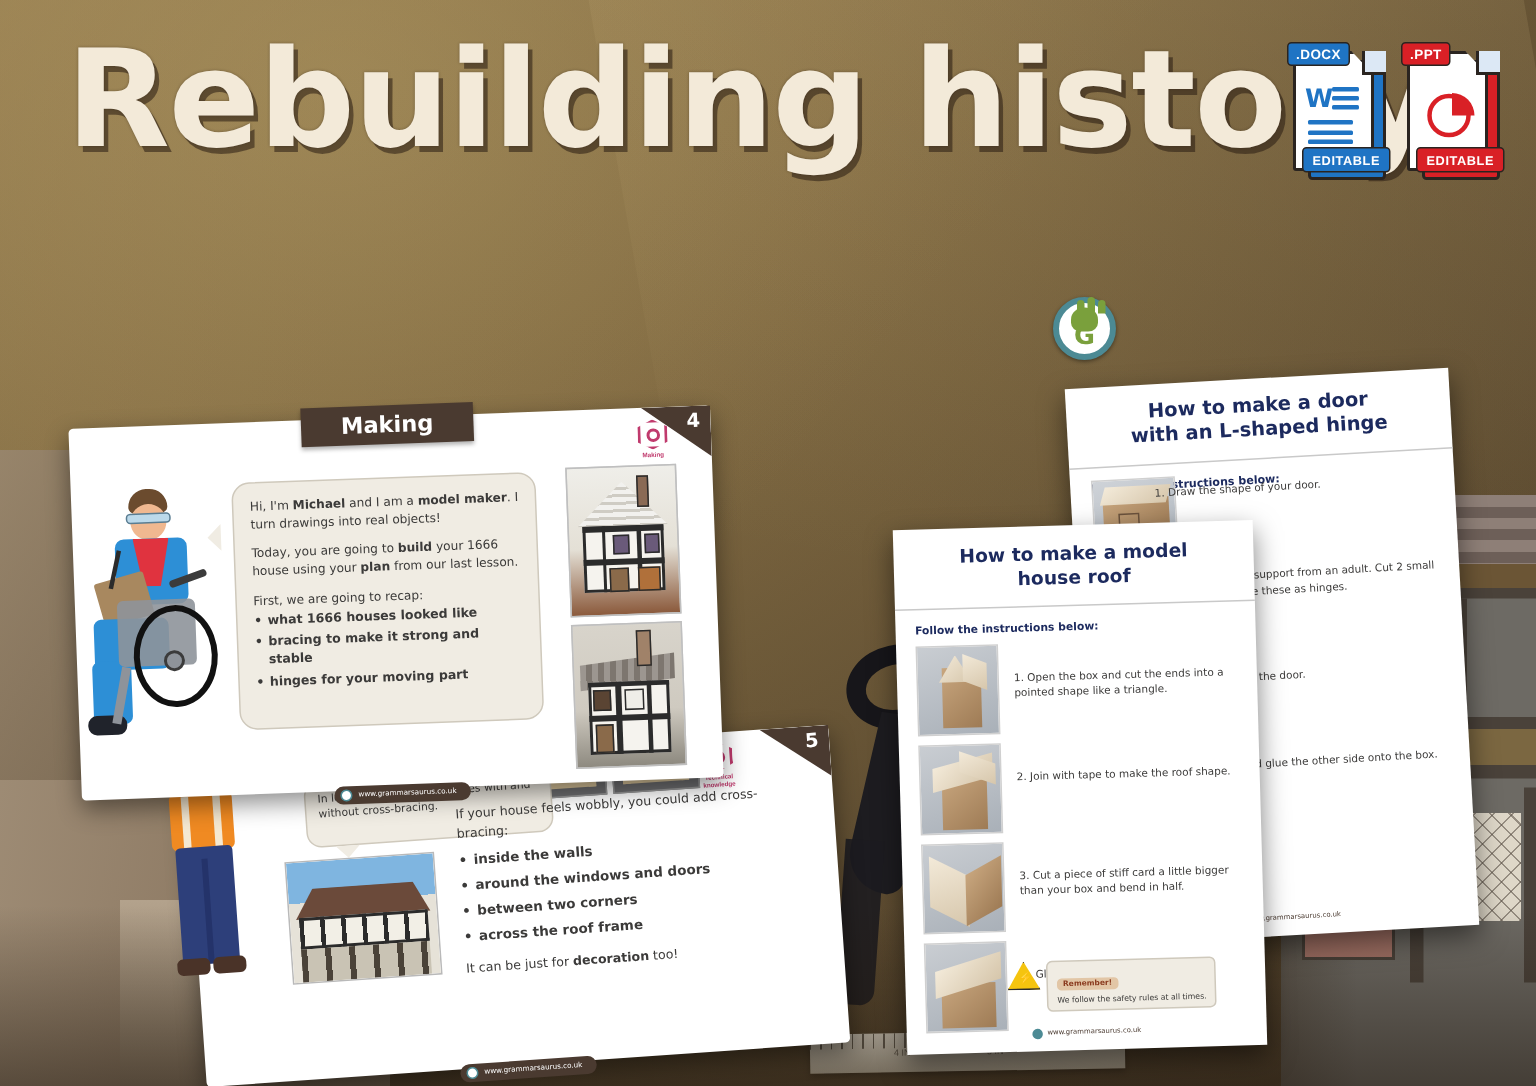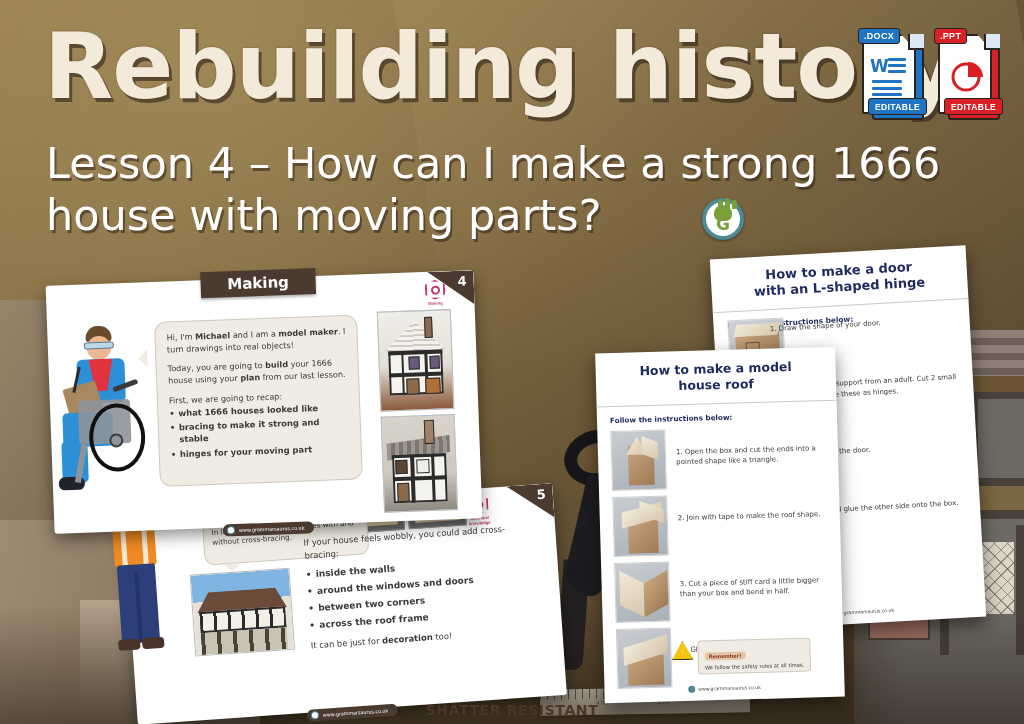--- a/index.html
+++ b/index.html
@@ -321,21 +321,20 @@
   <div class="ruler">
     <div class="ticks"></div>
     <div class="num" style="left:56px">4 IN</div>
     <div class="num" style="left:118px">5 IN</div>
   </div>
 
   <div class="bg-shadow-floor"></div>
 
   <div class="header">
     <div class="title">Rebuilding history</div>
-    <div class="subtitle">Lesson 4 – How can I make a strong 1666 house with moving parts?</div>
 
     <div class="docbadges">
       <div class="docbadge">
         <div class="back" style="background:#1f74c4;border:2px solid #2a2420;"></div>
         <div class="page"></div>
         <div class="fold"></div>
         <div class="glyph" style="font-family:'DejaVu Sans',sans-serif;font-weight:700;font-size:17px;color:#1f74c4;">W</div>
         <div class="w-lines">
             <span></span>
             <span></span>
@@ -607,14 +606,13 @@
         <div class="msg">We follow the safety rules at all times.</div>
       </div>
     </div>
 
     <div class="sheetwm">
       <div class="dot"></div>
         <span>www.grammarsaurus.co.uk</span>
     </div>
   </div>
 
-  <div class="shatter">SHATTER RESISTANT</div>
 </div>
 
 </body></html>

